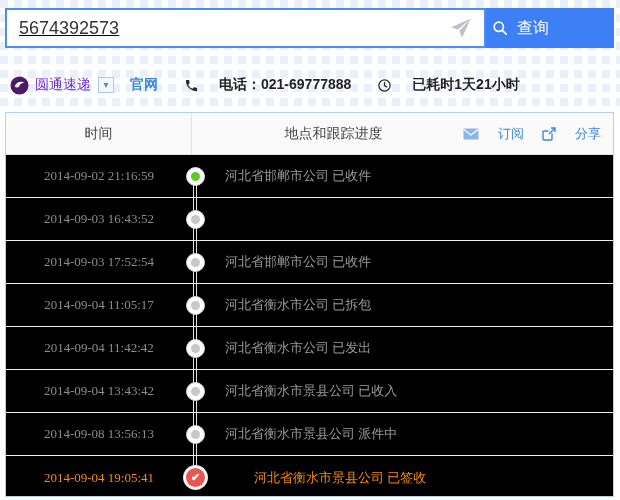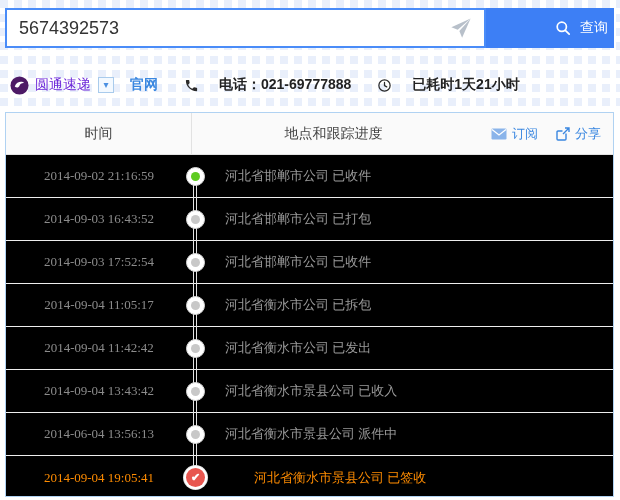--- a/index.html
+++ b/index.html
@@ -9,26 +9,26 @@
 
   
   .top-zone{position:absolute;top:0;left:0;right:0;height:112px;
     background-image:
       linear-gradient(180deg, transparent 8px, #ffffff 8px),
       linear-gradient(90deg, #e9effb 8px, #ffffff 8px);
     background-size:14px 14px;}
 
   
   .search-row{position:absolute;top:8px;left:5px;right:6px;height:40px;display:flex;}
-  .search-wrap{flex:1;background:#fff;border:2px solid #4a8cf8;display:flex;align-items:center;}
+  .search-wrap{flex:1;background:#fff;border:2px solid #4a8cf8;display:flex;align-items:center;text-decoration:underline;}
   .search-wrap input{flex:1;border:none;outline:none;font-size:18px;color:#333;
     padding:0 12px;background:transparent;font-family:"Liberation Sans",sans-serif;}
   .send-btn{width:22px;height:22px;margin-right:12px;cursor:pointer;flex:none;}
-  .search-btn{width:128px;background:#3d7ff5;color:#fff;font-size:14px;border:none;
-    display:flex;align-items:center;justify-content:flex-end;gap:9px;cursor:pointer;
+  .search-btn{width:128px;background:#3d7ff5;color:#fff;font-size:16px;border:none;
+    display:flex;align-items:center;justify-content:flex-start;gap:9px;cursor:pointer;
     font-family:"Liberation Sans",sans-serif;}
 
   
   .courier-row{position:absolute;top:73px;left:10px;height:24px;display:flex;
     align-items:center;font-size:14px;color:#222;}
   .logo{width:19px;height:19px;flex:none;}
   .courier-link{color:#6d28d9;text-decoration:none;margin:0 7px 0 6px;cursor:pointer;}
   .courier-select{width:16px;height:16px;border:1px solid #a9cbec;background:#f3f9ff;
     display:flex;align-items:center;justify-content:center;font-size:10px;color:#4a90e2;
     cursor:pointer;line-height:1;}
@@ -39,21 +39,21 @@
   
   .table{position:absolute;top:112px;left:5px;right:6px;bottom:3px;
     border:1px solid #b0d2f2;background:#000000;}
   .thead{height:42px;display:flex;background:#fafafa;border-bottom:1px solid #e2e2e2;
     color:#444;font-size:14px;}
   .th-time{width:186px;border-right:1px solid #e2e2e2;display:flex;align-items:center;
     justify-content:center;}
   .th-progress{flex:1;position:relative;display:flex;align-items:center;}
   .th-title{position:absolute;left:12px;right:150px;text-align:center;}
   .th-links{margin-left:auto;display:flex;gap:18px;padding-right:12px;}
-  .hlink{display:flex;align-items:center;gap:5px;color:#3a87e0;font-size:13px;
+  .hlink{display:flex;align-items:center;gap:19px;color:#3a87e0;font-size:13px;
     text-decoration:none;cursor:pointer;}
 
   .row{height:43px;position:relative;display:flex;align-items:center;
     border-bottom:1px solid #ededed;font-family:Liberation Serif, serif;}
   .row:last-child{border-bottom:none;gap:29px;}
   .cell-time{width:186px;text-align:center;font-size:13px;color:#8c8c8c;}
   .track{position:absolute;left:187px;width:4px;top:-1px;bottom:-1px;
     border-left:1px solid #e4e4e4;border-right:1px solid #e4e4e4;z-index:1;}
   .track.t-first{top:50%;}
   .track.t-last{bottom:50%;}
@@ -146,21 +146,20 @@
           <span class="inner"></span>
         </div>
       <div class="cell-status">河北省邯郸市公司 已收件</div>
     </div>
     <div class="row">
       <div class="cell-time">2014-09-03 16:43:52</div>
       <div class="track"></div>
       <div class="marker">
           <span class="inner"></span>
         </div>
-      <div class="cell-status">河北省邯郸市公司 已打包</div>
     </div>
     <div class="row">
       <div class="cell-time">2014-09-03 17:52:54</div>
       <div class="track"></div>
       <div class="marker">
           <span class="inner"></span>
         </div>
       <div class="cell-status">河北省邯郸市公司 已收件</div>
     </div>
     <div class="row">
@@ -181,21 +180,21 @@
     </div>
     <div class="row">
       <div class="cell-time">2014-09-04 13:43:42</div>
       <div class="track"></div>
       <div class="marker">
           <span class="inner"></span>
         </div>
       <div class="cell-status">河北省衡水市景县公司 已收入</div>
     </div>
     <div class="row">
-      <div class="cell-time">2014-06-04 13:56:13</div>
+      <div class="cell-time">2014-09-08 13:56:13</div>
       <div class="track"></div>
       <div class="marker">
           <span class="inner"></span>
         </div>
       <div class="cell-status">河北省衡水市景县公司 派件中</div>
     </div>
     <div class="row highlight">
       <div class="cell-time">2014-09-04 19:05:41</div>
       <div class="track t-last"></div>
       <div class="marker m-red">

